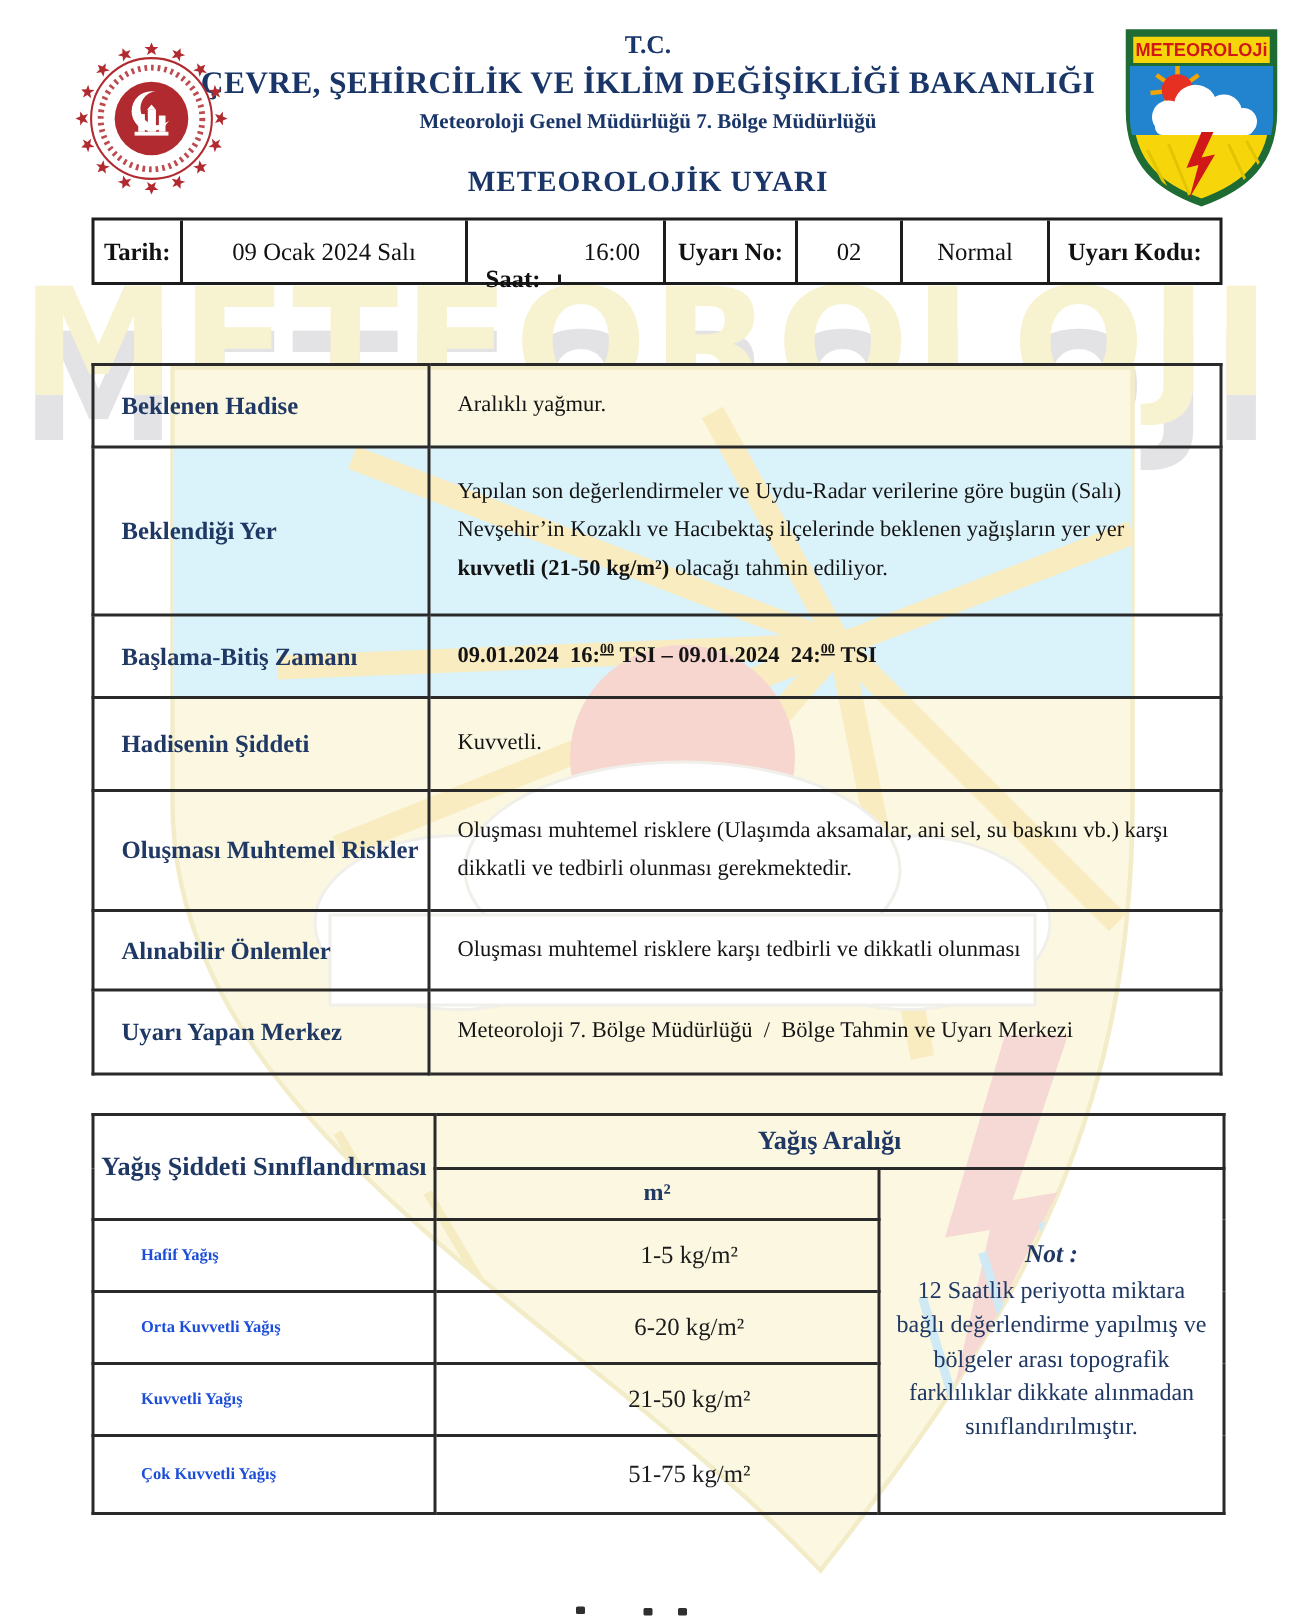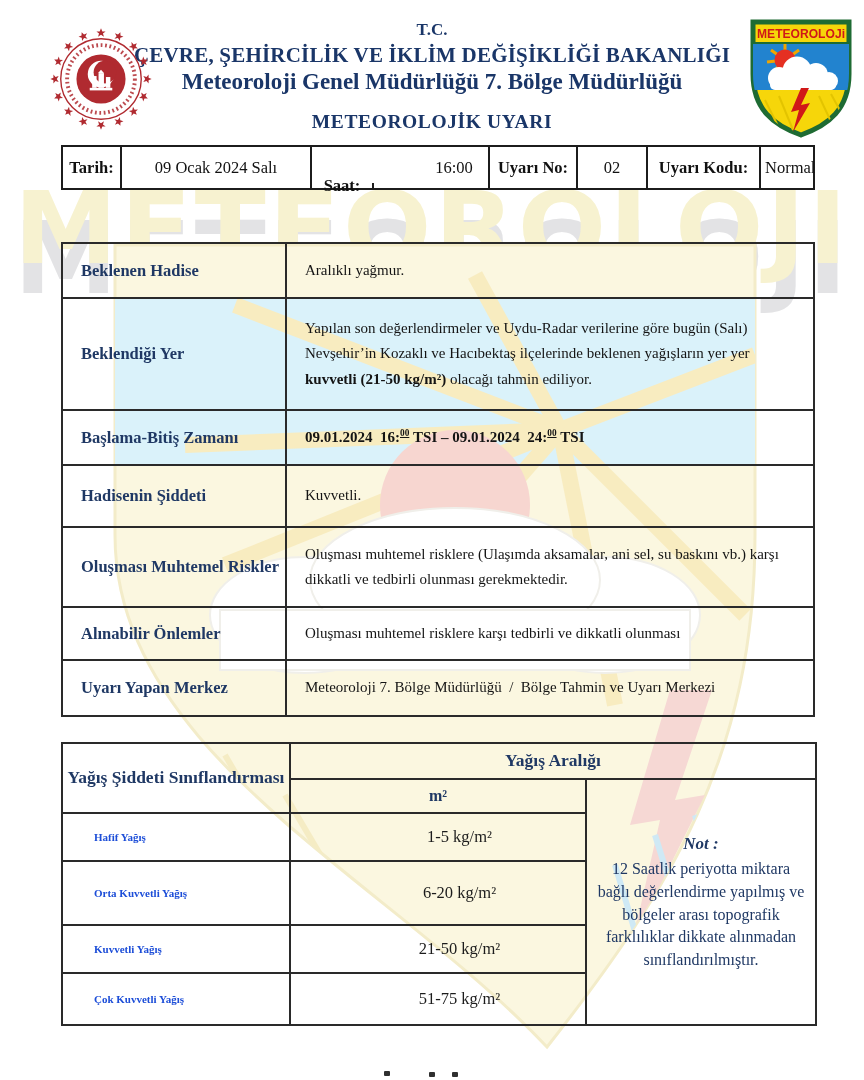--- a/index.html
+++ b/index.html
@@ -14,35 +14,35 @@
            letter-spacing:3px;transform:scaleX(1.04);}
   .wm-text-gray{top:200px;color:#e3e3e5;}
   .wm-text-yellow{top:170px;color:#f7f2d0;}
   .wm-shield{position:absolute;left:55px;top:235px;}
 
   
   .hdr{position:absolute;top:18px;left:0;width:100%;text-align:center;z-index:1;
        color:#1a3668;font-weight:bold;}
   .h-tc{font-size:17px;line-height:24px;}
   .h-ministry{font-size:21px;line-height:27px;letter-spacing:.2px;white-space:nowrap;}
-  .h-directorate{font-size:23px;line-height:26px;}
+  .h-directorate{font-size:14px;line-height:26px;}
   .h-doc-title{font-size:19.5px;letter-spacing:.6px;margin-top:16px;}
 
   .logo{position:absolute;z-index:2;}
   .logo-left{left:46px;top:24px;}
   .logo-right{left:745px;top:16px;background:#fff;}
 
   
   .info-bar{position:absolute;top:145px;left:61px;width:754px;height:45px;display:flex;
             border:2px solid #1c1c1c;z-index:1;background:rgba(255,255,255,.35);}
   .info-cell{display:flex;align-items:center;justify-content:center;
              border-right:2px solid #1c1c1c;font-size:16.5px;padding:0 4px;}
   .info-cell:last-child{border-right:none;}
   .info-label{font-weight:bold;}
-  .w1{flex:0 0 59px;}.w2{flex:0 0 190px;}.w3{flex:0 0 62px;margin-top:36px;}.w4{flex:0 0 70px;margin-left:46px;}
+  .w1{flex:0 0 59px;}.w2{flex:0 0 190px;}.w3{flex:0 0 62px;margin-top:36px;}.w4{flex:0 0 70px;}
   .w5{flex:0 0 88px;}.w6{flex:0 0 70px;}.w7{flex:0 0 113px;}.w8{flex:1;}
 
   
   .headline{position:absolute;top:202px;left:0;width:100%;text-align:center;z-index:1;
             font-size:21px;font-weight:bold;color:#1d3da8;}
 
   
   table{border-collapse:collapse;table-layout:fixed;z-index:1;}
   .warn-table{position:absolute;top:242px;left:61px;width:754px;}
   .warn-table td{border:2px solid #2a2a2a;vertical-align:middle;}
@@ -196,22 +196,22 @@
     <div class="h-doc-title">METEOROLOJİK UYARI</div>
   </div>
 
   <div class="info-bar">
     <div class="info-cell info-label w1">Tarih:</div>
     <div class="info-cell w2">09 Ocak 2024 Salı</div>
     <div class="info-cell info-label w3">Saat:</div>
     <div class="info-cell w4">16:00</div>
     <div class="info-cell info-label w5">Uyarı No:</div>
     <div class="info-cell w6">02</div>
+    <div class="info-cell w8">Normal</div>
     <div class="info-cell info-label w7">Uyarı Kodu:</div>
-    <div class="info-cell w8">Normal</div>
   </div>
 
 
   <table class="warn-table">
     <tbody>
         <tr style="height:55px;">
       <td class="warn-label">Beklenen Hadise</td>
       <td class="warn-value">Aralıklı yağmur.</td>
     </tr>
     <tr style="height:112px;">
@@ -256,21 +256,21 @@
       <td class="c-unit">m²</td>
       <td class="c-note" rowspan="5">
         <span class="c-note-title">Not :</span>
         <span>12 Saatlik periyotta miktara bağlı değerlendirme yapılmış ve bölgeler arası topografik farklılıklar dikkate alınmadan sınıflandırılmıştır.</span>
       </td>
     </tr>
     <tr style="height:48px;">
       <td class="c-label">Hafif Yağış</td>
       <td class="c-range">1-5 kg/m²</td>
     </tr>
-    <tr style="height:64px;">
+    <tr style="height:48px;">
       <td class="c-label">Orta Kuvvetli Yağış</td>
       <td class="c-range">6-20 kg/m²</td>
     </tr>
     <tr style="height:48px;">
       <td class="c-label">Kuvvetli Yağış</td>
       <td class="c-range">21-50 kg/m²</td>
     </tr>
     <tr style="height:52px;">
       <td class="c-label">Çok Kuvvetli Yağış</td>
       <td class="c-range">51-75 kg/m²</td>

